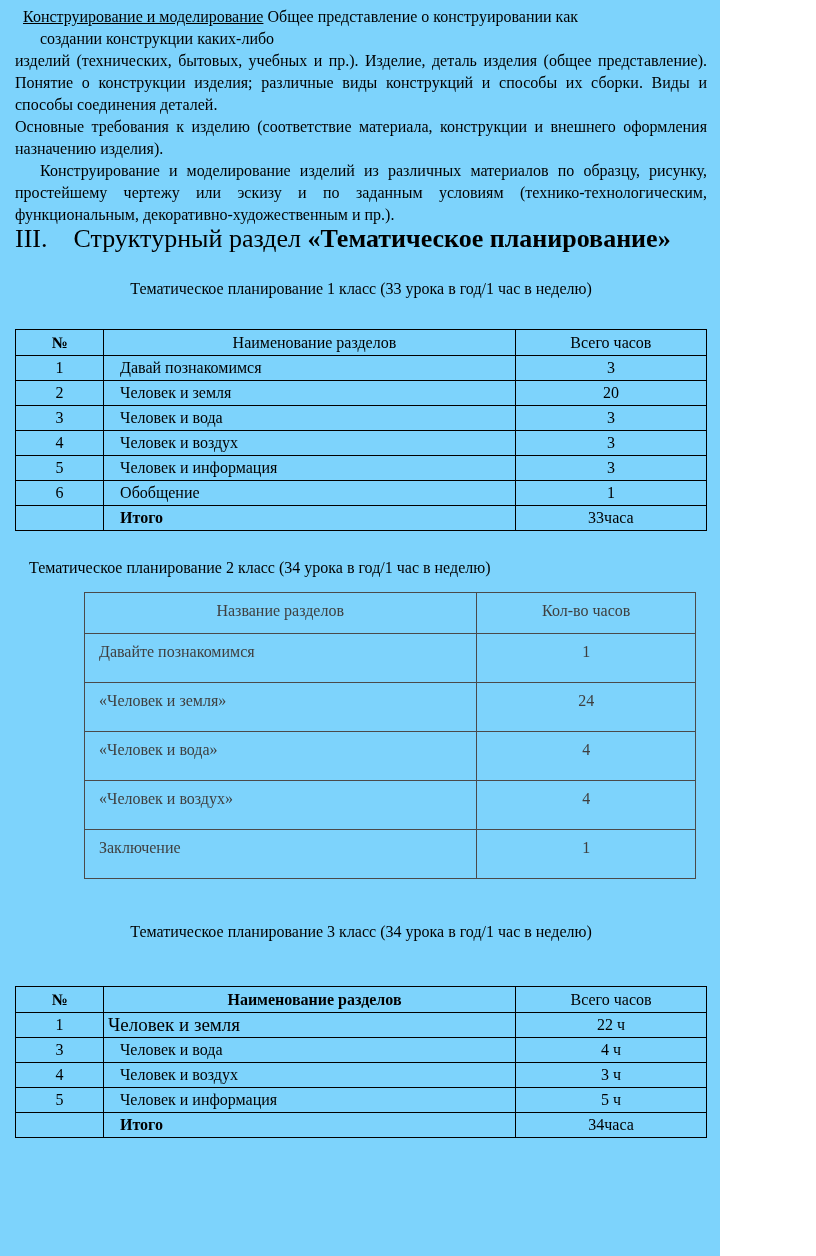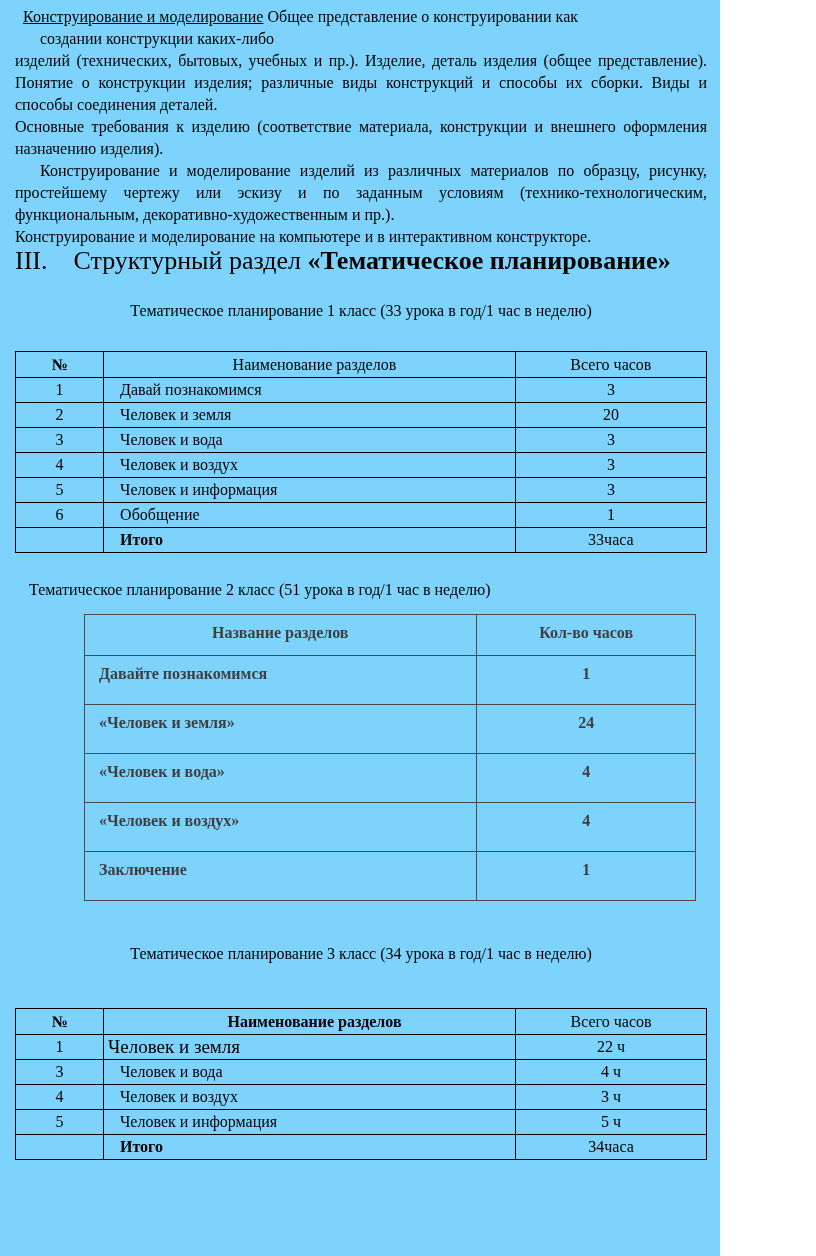--- a/index.html
+++ b/index.html
@@ -55,38 +55,37 @@
 
   
   .t2 {
     border-collapse: collapse;
     width: 612px;
     margin-left: 69px;
     margin-top: 14px;
     color: #3f3f3f;
     font-size: 16px;
   }
-  .t2 td { border: 1px solid #4a4a4a; vertical-align: top; font-weight: bold; }
+  .t2 td { border: 1px solid #4a4a4a; vertical-align: top; }
   .t2 .hdr td { height: 41px; text-align: center; padding-top: 9px; }
   .t2 .row td { height: 49px; padding-top: 9px; }
   .t2 .c2-name { width: 393px; padding-left: 14px; text-align: left; }
   .t2 .c2-hours { width: 219px; text-align: center; }
 </style>
 </head>
 <body>
 
 <div class="page">
 
   <div class="intro">
     <p class="lead-line1"><span class="u">Конструирование и моделирование</span><span> Общее представление о конструировании как</span></p>
     <p class="lead-line2">создании конструкции каких-либо</p>
     <p class="just">изделий (технических, бытовых, учебных и пр.). Изделие, деталь изделия (общее представление). Понятие о конструкции изделия; различные виды конструкций и способы их сборки. Виды и способы соединения деталей.</p>
     <p class="just">Основные требования к изделию (соответствие материала, конструкции и внешнего оформления назначению изделия).</p>
     <p class="just indent">Конструирование и моделирование изделий из различных материалов по образцу, рисунку, простейшему чертежу или эскизу и по заданным условиям (технико-технологическим, функциональным, декоративно-художественным и пр.).</p>
-    <p>Конструирование и моделирование на компьютере и в интерактивном конструкторе.</p>
   </div>
 
   <div class="heading">
     <span class="hnum">III.</span><span>Структурный раздел </span><span class="hbold">«Тематическое планирование»</span>
   </div>
 
   <div class="caption cap1">Тематическое планирование 1 класс (33 урока в год/1 час в неделю)</div>
 
   <table class="tbl t1">
     <tbody>
@@ -126,21 +125,21 @@
         <td class="c-hours">1</td>
       </tr>
       <tr>
         <td class="c-num"></td>
         <td class="c-name bold">Итого</td>
         <td class="c-hours">33часа</td>
       </tr>
     </tbody>
   </table>
 
-  <div class="caption cap2">Тематическое планирование 2 класс (51 урока в год/1 час в неделю)</div>
+  <div class="caption cap2">Тематическое планирование 2 класс (34 урока в год/1 час в неделю)</div>
 
   <table class="t2">
     <tbody>
       <tr class="hdr">
         <td class="c2-name" style="text-align:center; padding-left:0">Название разделов</td>
         <td class="c2-hours">Кол-во часов</td>
       </tr>
       <tr class="row">
         <td class="c2-name">Давайте познакомимся</td>
         <td class="c2-hours">1</td>

